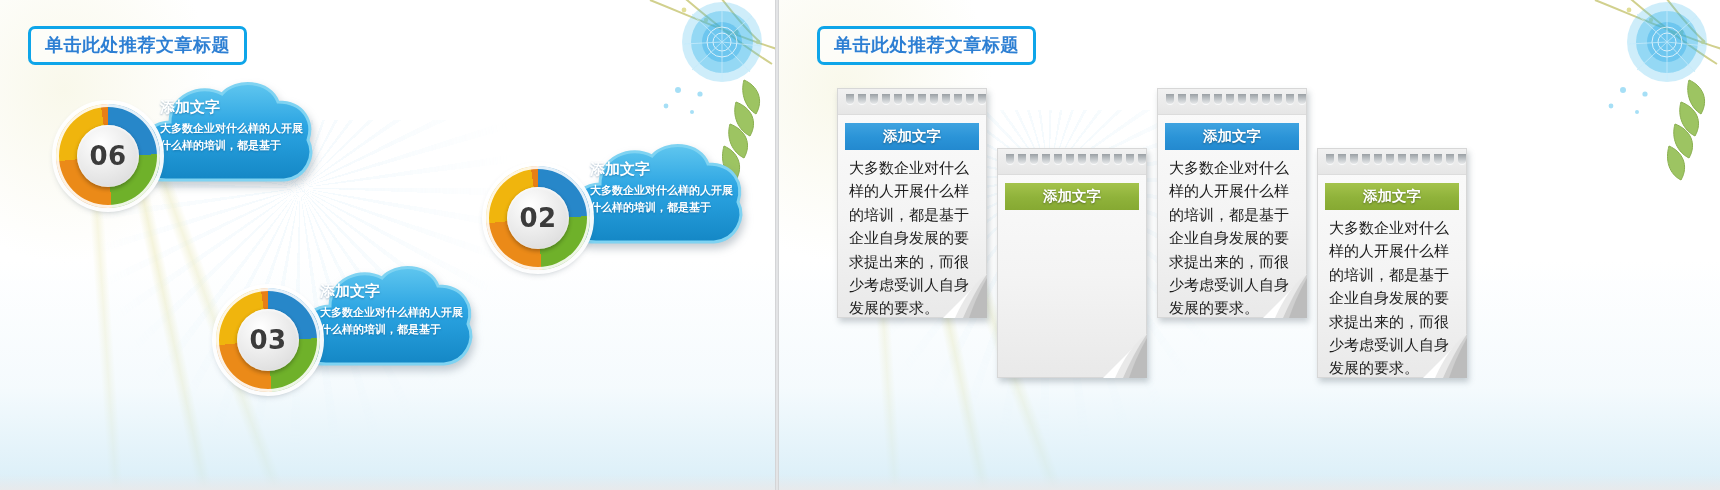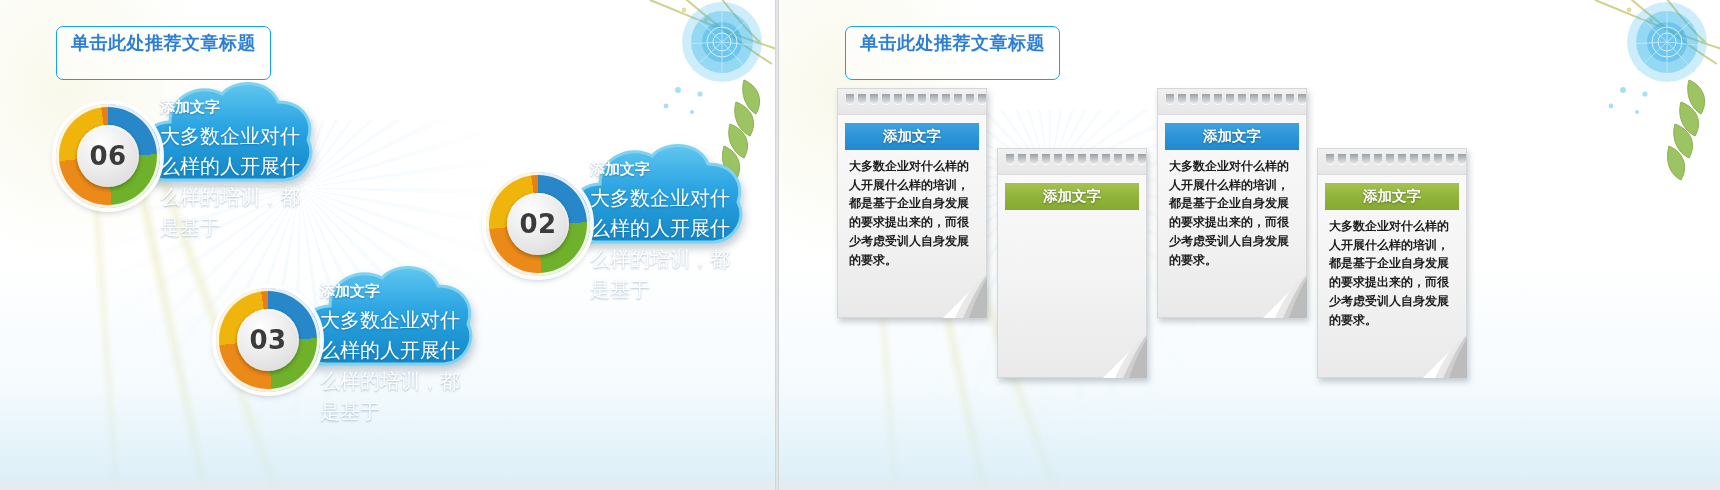--- a/index.html
+++ b/index.html
@@ -57,40 +57,39 @@
   }
 
   
   .flower { position: absolute; pointer-events: none; }
   .flower svg { display: block; }
 
   
   .title-chip {
     position: absolute;
     display: inline-flex; align-items: center; justify-content: center;
-    padding: 4px 14px 24px 14px;
-    border: 1px solid #0ea5e9;
+    padding: 4px 14px 5px 14px;
+    border: 3px solid #0ea5e9;
     border-radius: 7px;
     background: rgba(255,255,255,0.55);
     color: #2d7fd3;
     font-size: 18px; font-weight: bold; letter-spacing: .5px;
     white-space: nowrap;
     text-shadow: 0 1px 0 rgba(255,255,255,.9);
-    margin-left: 28px;
   }
 
   
   .cloud-item { position: absolute; }
   .cloud-shape { position: absolute; left: 0; top: 0; }
   .cloud-shape svg { display:block; filter: drop-shadow(2px 5px 4px rgba(90,110,125,.35)); }
   .cloud-text {
     position: absolute; color: #ffffff; text-shadow: 0 1px 2px rgba(0,60,110,.35);
   }
   .cloud-head { font-size: 15px; font-weight: bold; margin-bottom: 4px; }
-  .cloud-body { font-size: 20px; line-height: 1.52; font-weight: normal; }
+  .cloud-body { font-size: 11px; line-height: 1.52; font-weight: bold; }
 
   
   .ring {
     position: absolute; width: 104px; height: 104px; border-radius: 50%;
     background:
       conic-gradient(from 0deg,
         #2787c9 0deg 88deg,
         #6fb12a 88deg 176deg,
         #eb8a18 176deg 264deg,
         #f0b50d 264deg 352deg,
@@ -138,21 +137,21 @@
   .note-head {
     height: 27px; display: flex; align-items: center; justify-content: center;
     color: #ffffff; font-size: 14.5px; font-weight: bold;
     text-shadow: 0 1px 2px rgba(0,0,0,.35);
     margin: 8px 7px 0 7px;
   }
   .note-head.blue  { background: linear-gradient(to bottom, #3fa3e0, #2a93d7 55%, #2389cf); }
   .note-head.green { background: linear-gradient(to bottom, #a4c34c, #8fb23a 55%, #86a932); }
   .note-body {
     padding: 7px 9px 10px 11px;
-    font-size: 12px; line-height: 1.56; color: #1c1c1c; font-weight: bold;
+    font-size: 15px; line-height: 1.56; color: #1c1c1c;
   }
   .corner-curl {
     position: absolute; right: -1px; bottom: -1px; width: 44px; height: 44px;
     pointer-events: none;
   }
 </style>
 </head>
 <body>
 
 <div class="stage">
@@ -252,21 +251,21 @@
           </defs>
           <path fill="url(#cg2)" stroke="#7fd3f2" stroke-width="3" d="M62 44 C 62 18, 92 4, 114 16 C 128 0, 162 2, 170 24
                C 196 24, 206 44, 200 62 C 208 78, 198 100, 176 102
                L 58 102 C 32 102, 22 84, 30 68 C 34 54, 48 44, 62 44 Z"></path>
         </svg>
       </div>
       <div class="cloud-text" style="left:52px; top:20px; width:150px;">
         <div class="cloud-head">添加文字</div>
         <div class="cloud-body">大多数企业对什么样的人开展什么样的培训，都是基于</div>
       </div>
-      <div class="ring" style="left:-52px; top:32px;">
+      <div class="ring" style="left:-52px; top:26px;">
         <div class="ring-inner">02</div>
       </div>
     </div>
 
     <div class="cloud-item" style="left:268px; top:262px;">
       <div class="cloud-shape">
         <svg width="210" height="125" viewBox="0 0 210 125">
           <defs>
             <linearGradient id="cg3" x1="0" y1="0" x2="0" y2="1">
               <stop offset="0%" stop-color="#5fc6ef"></stop>

